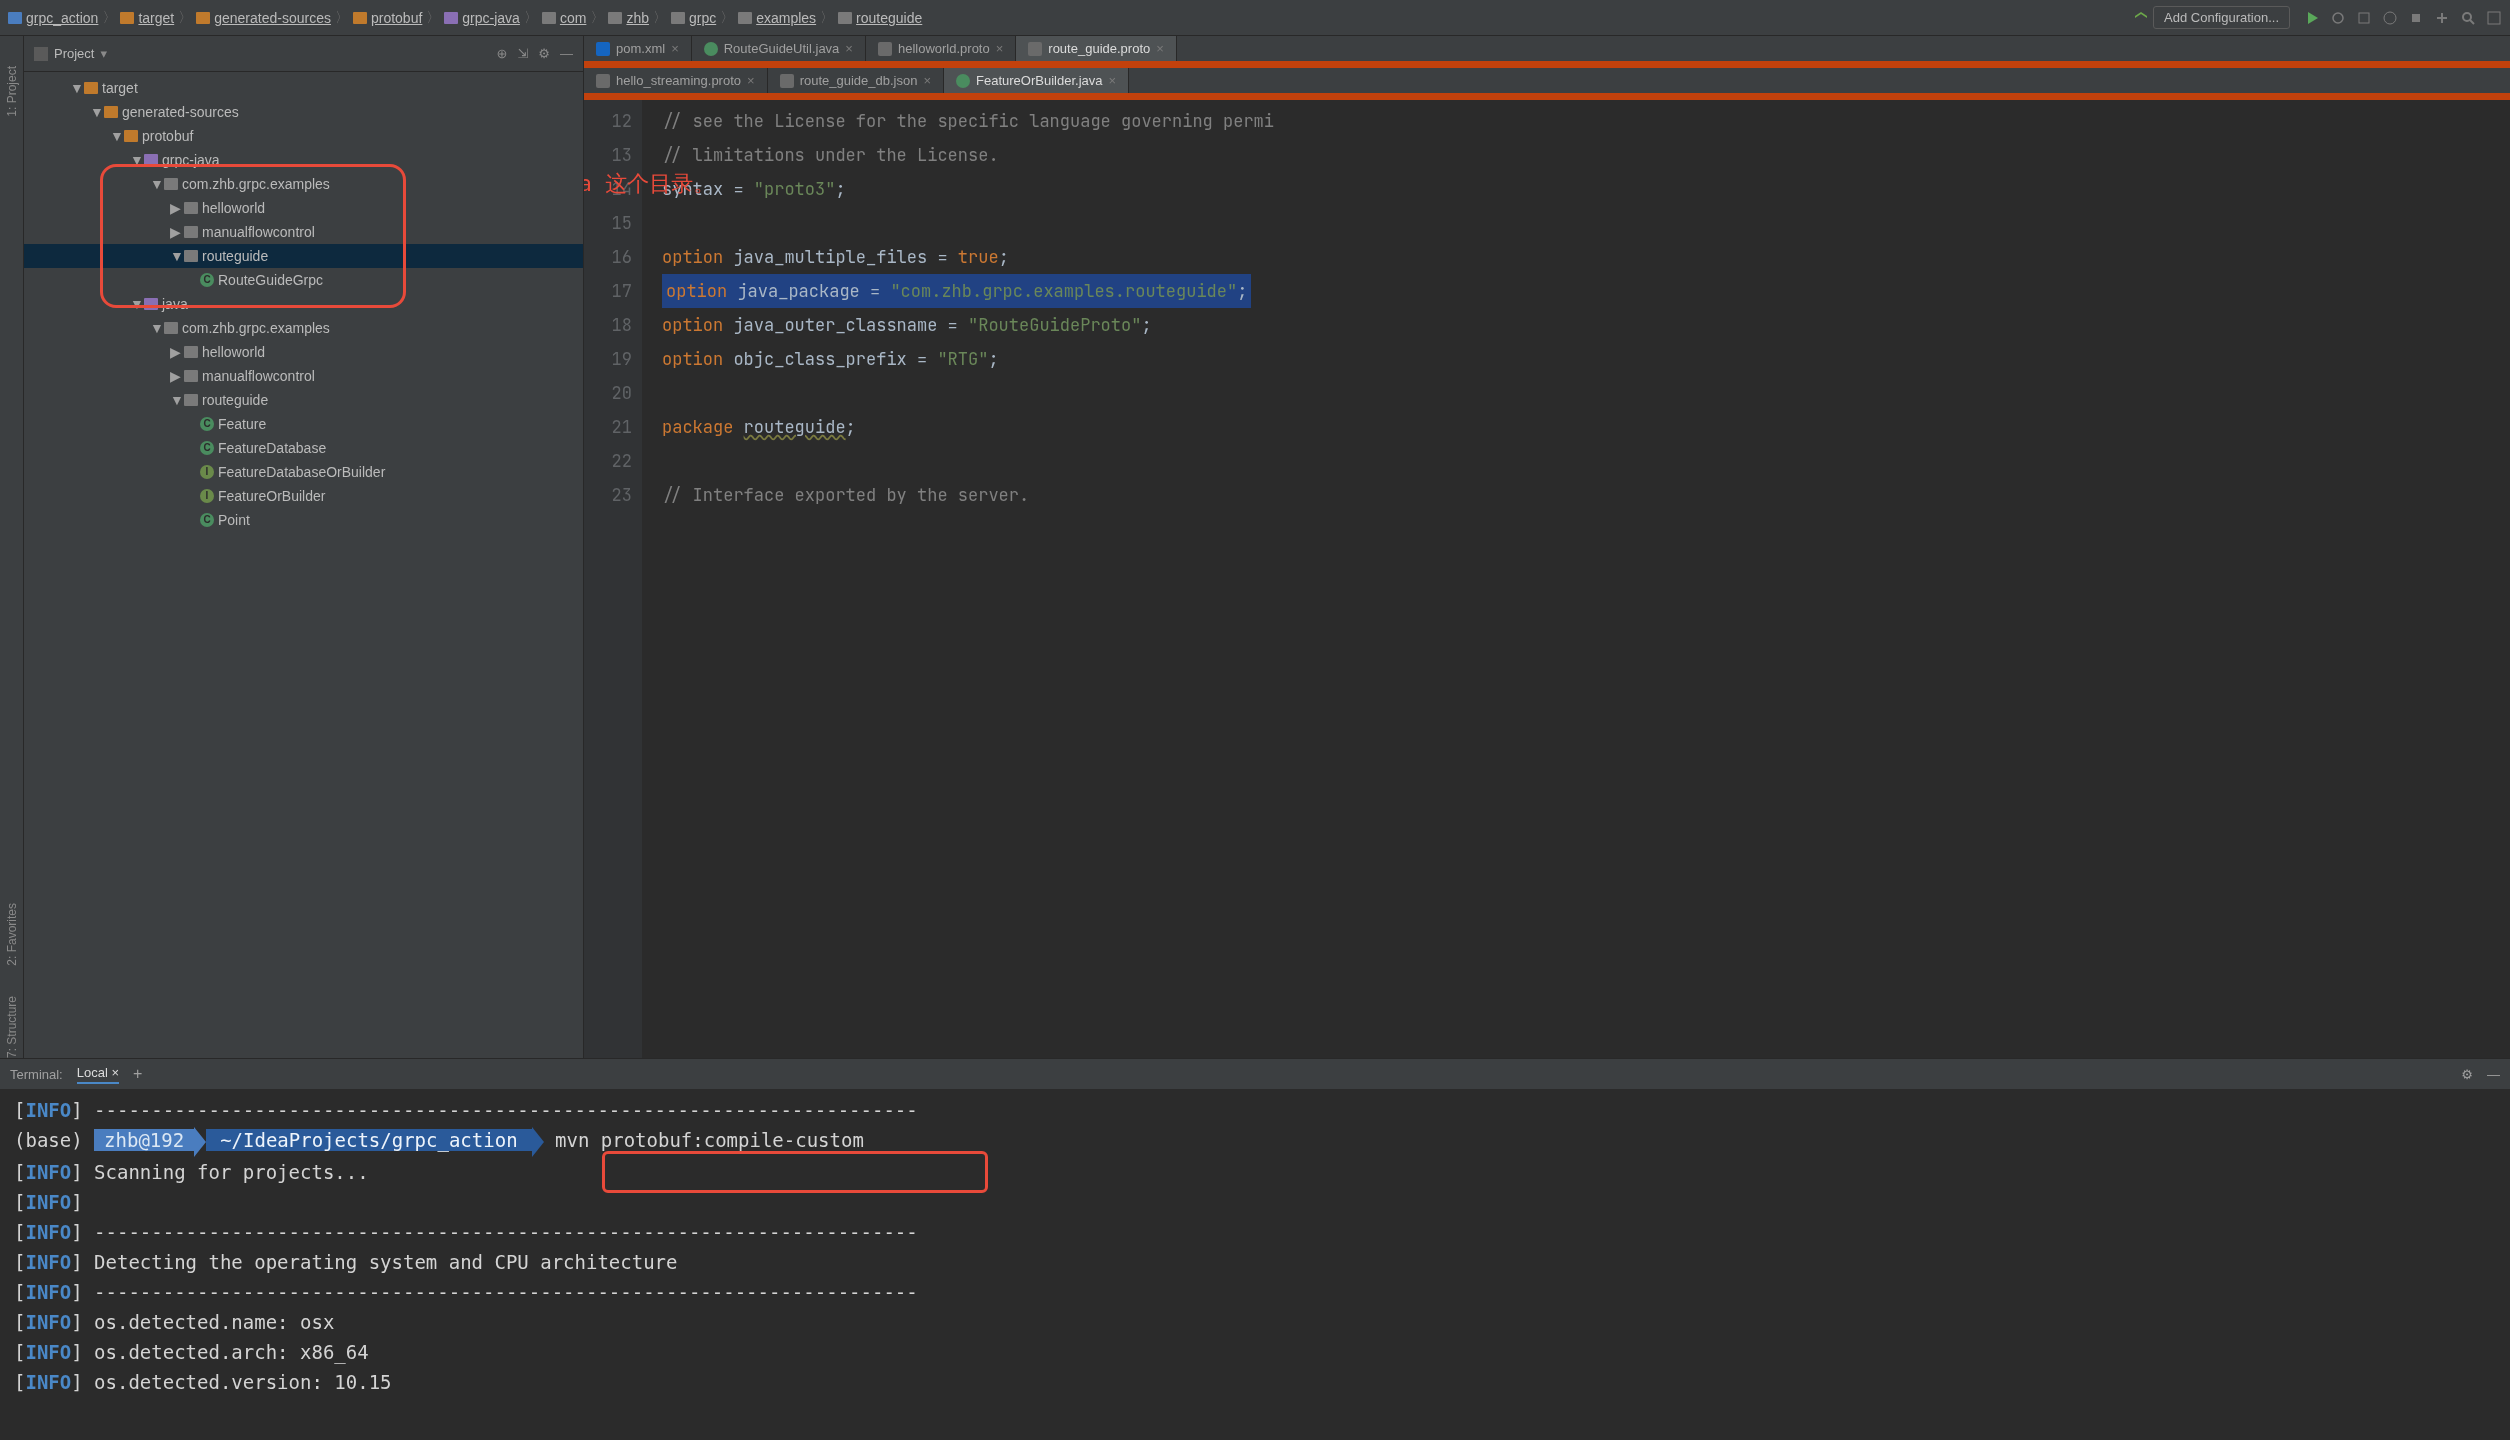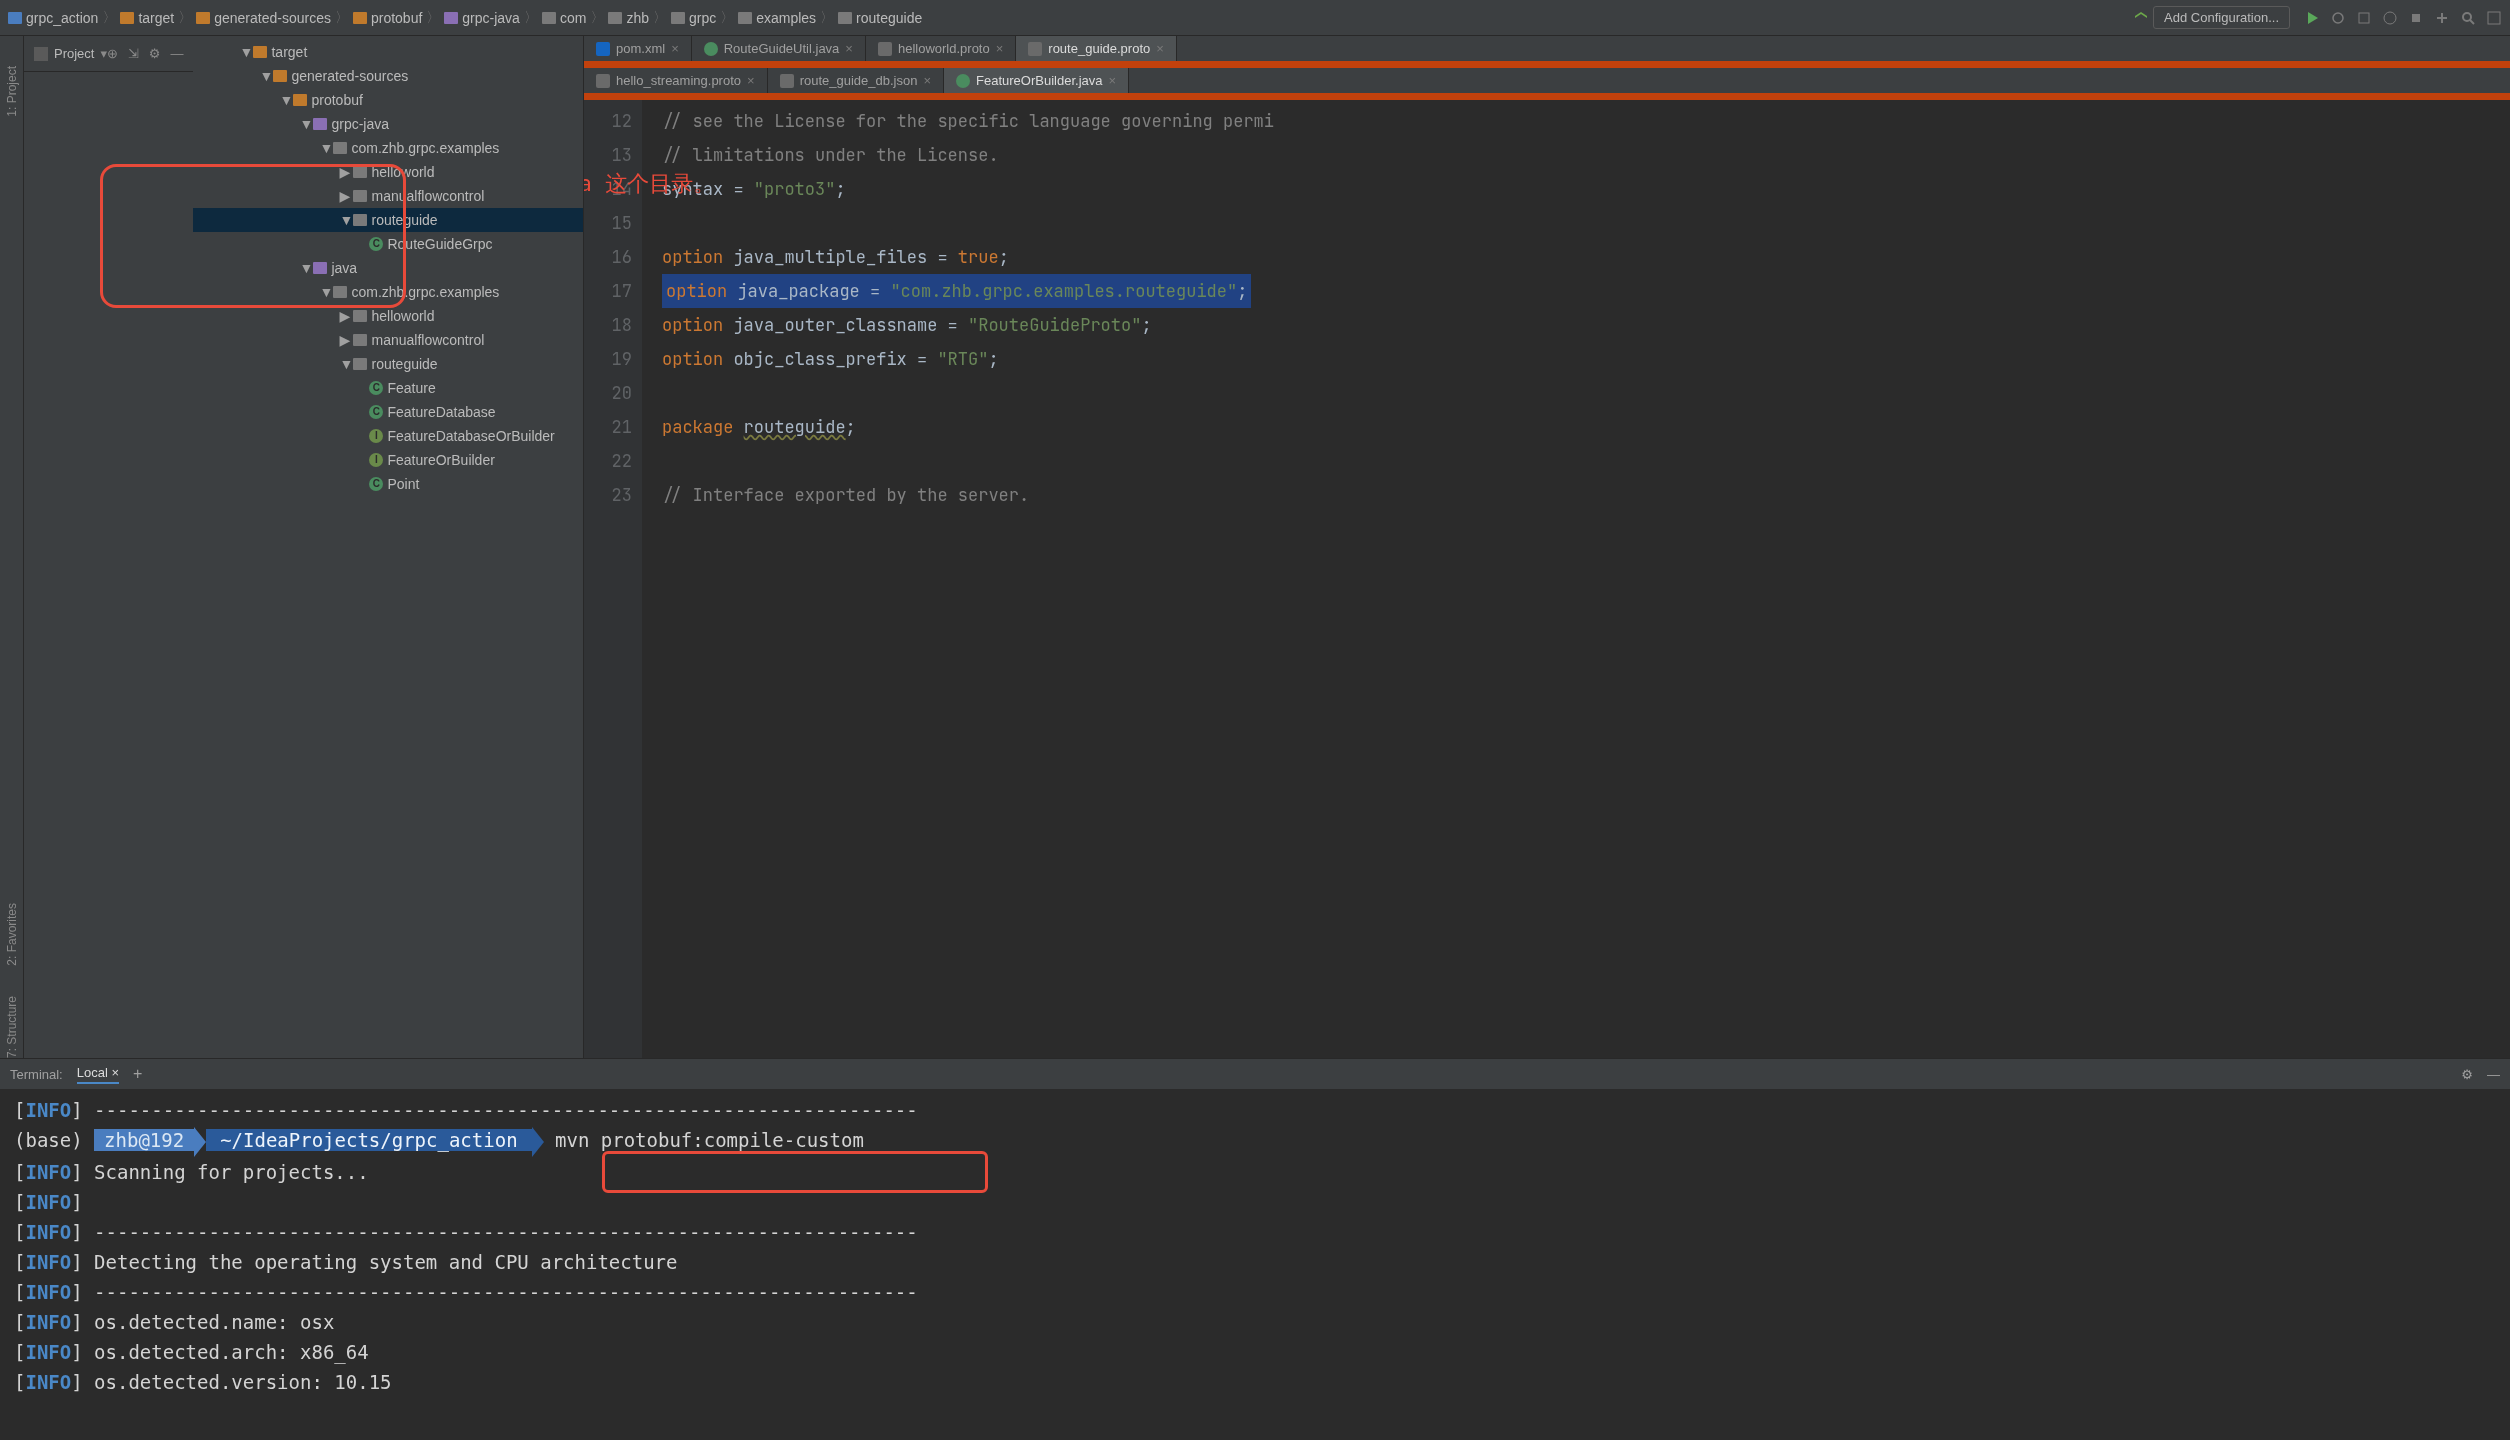--- a/index.html
+++ b/index.html
@@ -30,20 +30,21 @@
   align-items: center;
   flex: 1;
   gap: 2px;
   font-size: 14px;
 }
 .crumb {
   display: flex;
   align-items: center;
   gap: 4px;
   color: #bbbbbb;
+  text-decoration: underline;
 }
 .crumb-sep { color: #6a6a6a; margin: 0 2px; }
 .folder-icon { width: 14px; height: 12px; background: #c07a2c; border-radius: 1px; display: inline-block; }
 .folder-icon.blue { background: #4a7dbf; }
 .folder-icon.purple { background: #8a6fb4; }
 .folder-icon.gray { background: #7a7a7a; }
 .add-config {
   background: #3c3f41;
   border: 1px solid #5a5a5a;
   color: #bbbbbb;
@@ -71,21 +72,21 @@
   transform: rotate(180deg);
   font-size: 12px;
   color: #8a8a8a;
 }
 
 
 .project-panel {
   width: 560px;
   background: #3c3f41;
   display: flex;
-  flex-direction: row;
+  flex-direction: column;
   border-right: 1px solid #282828;
   position: relative;
 }
 .project-header {
   height: 36px;
   display: flex;
   align-items: center;
   padding: 0 10px;
   border-bottom: 1px solid #282828;
   justify-content: space-between;

